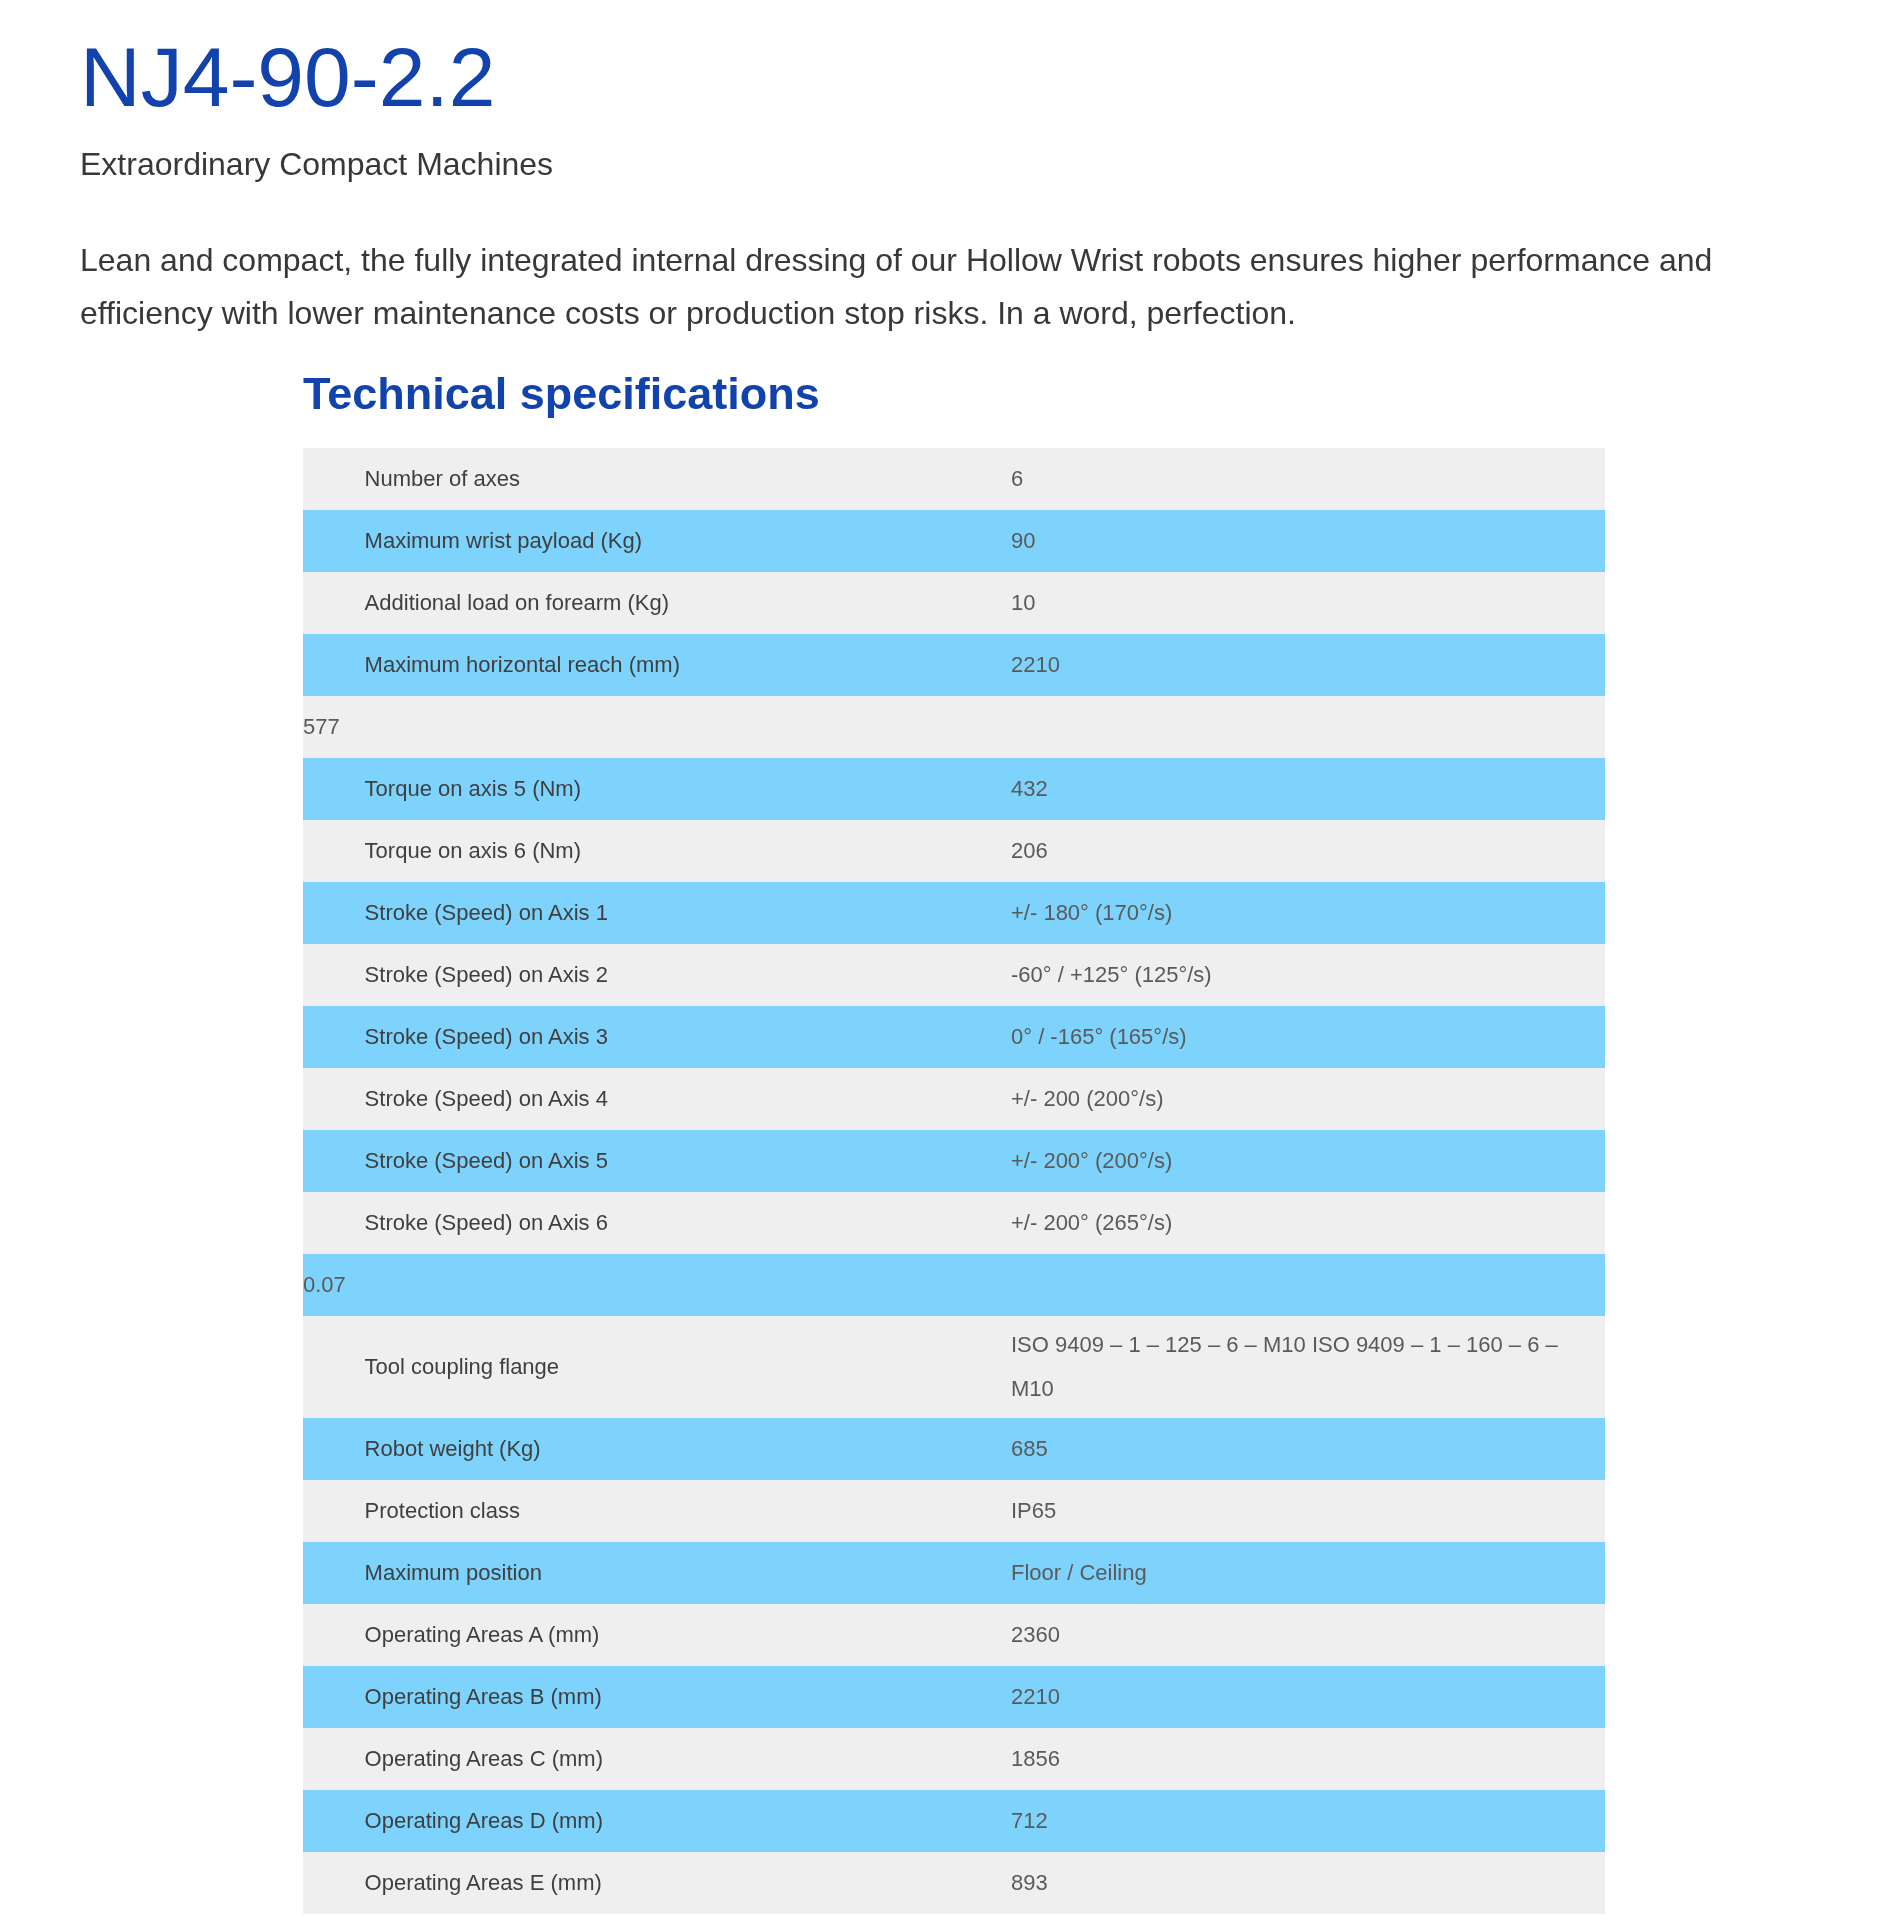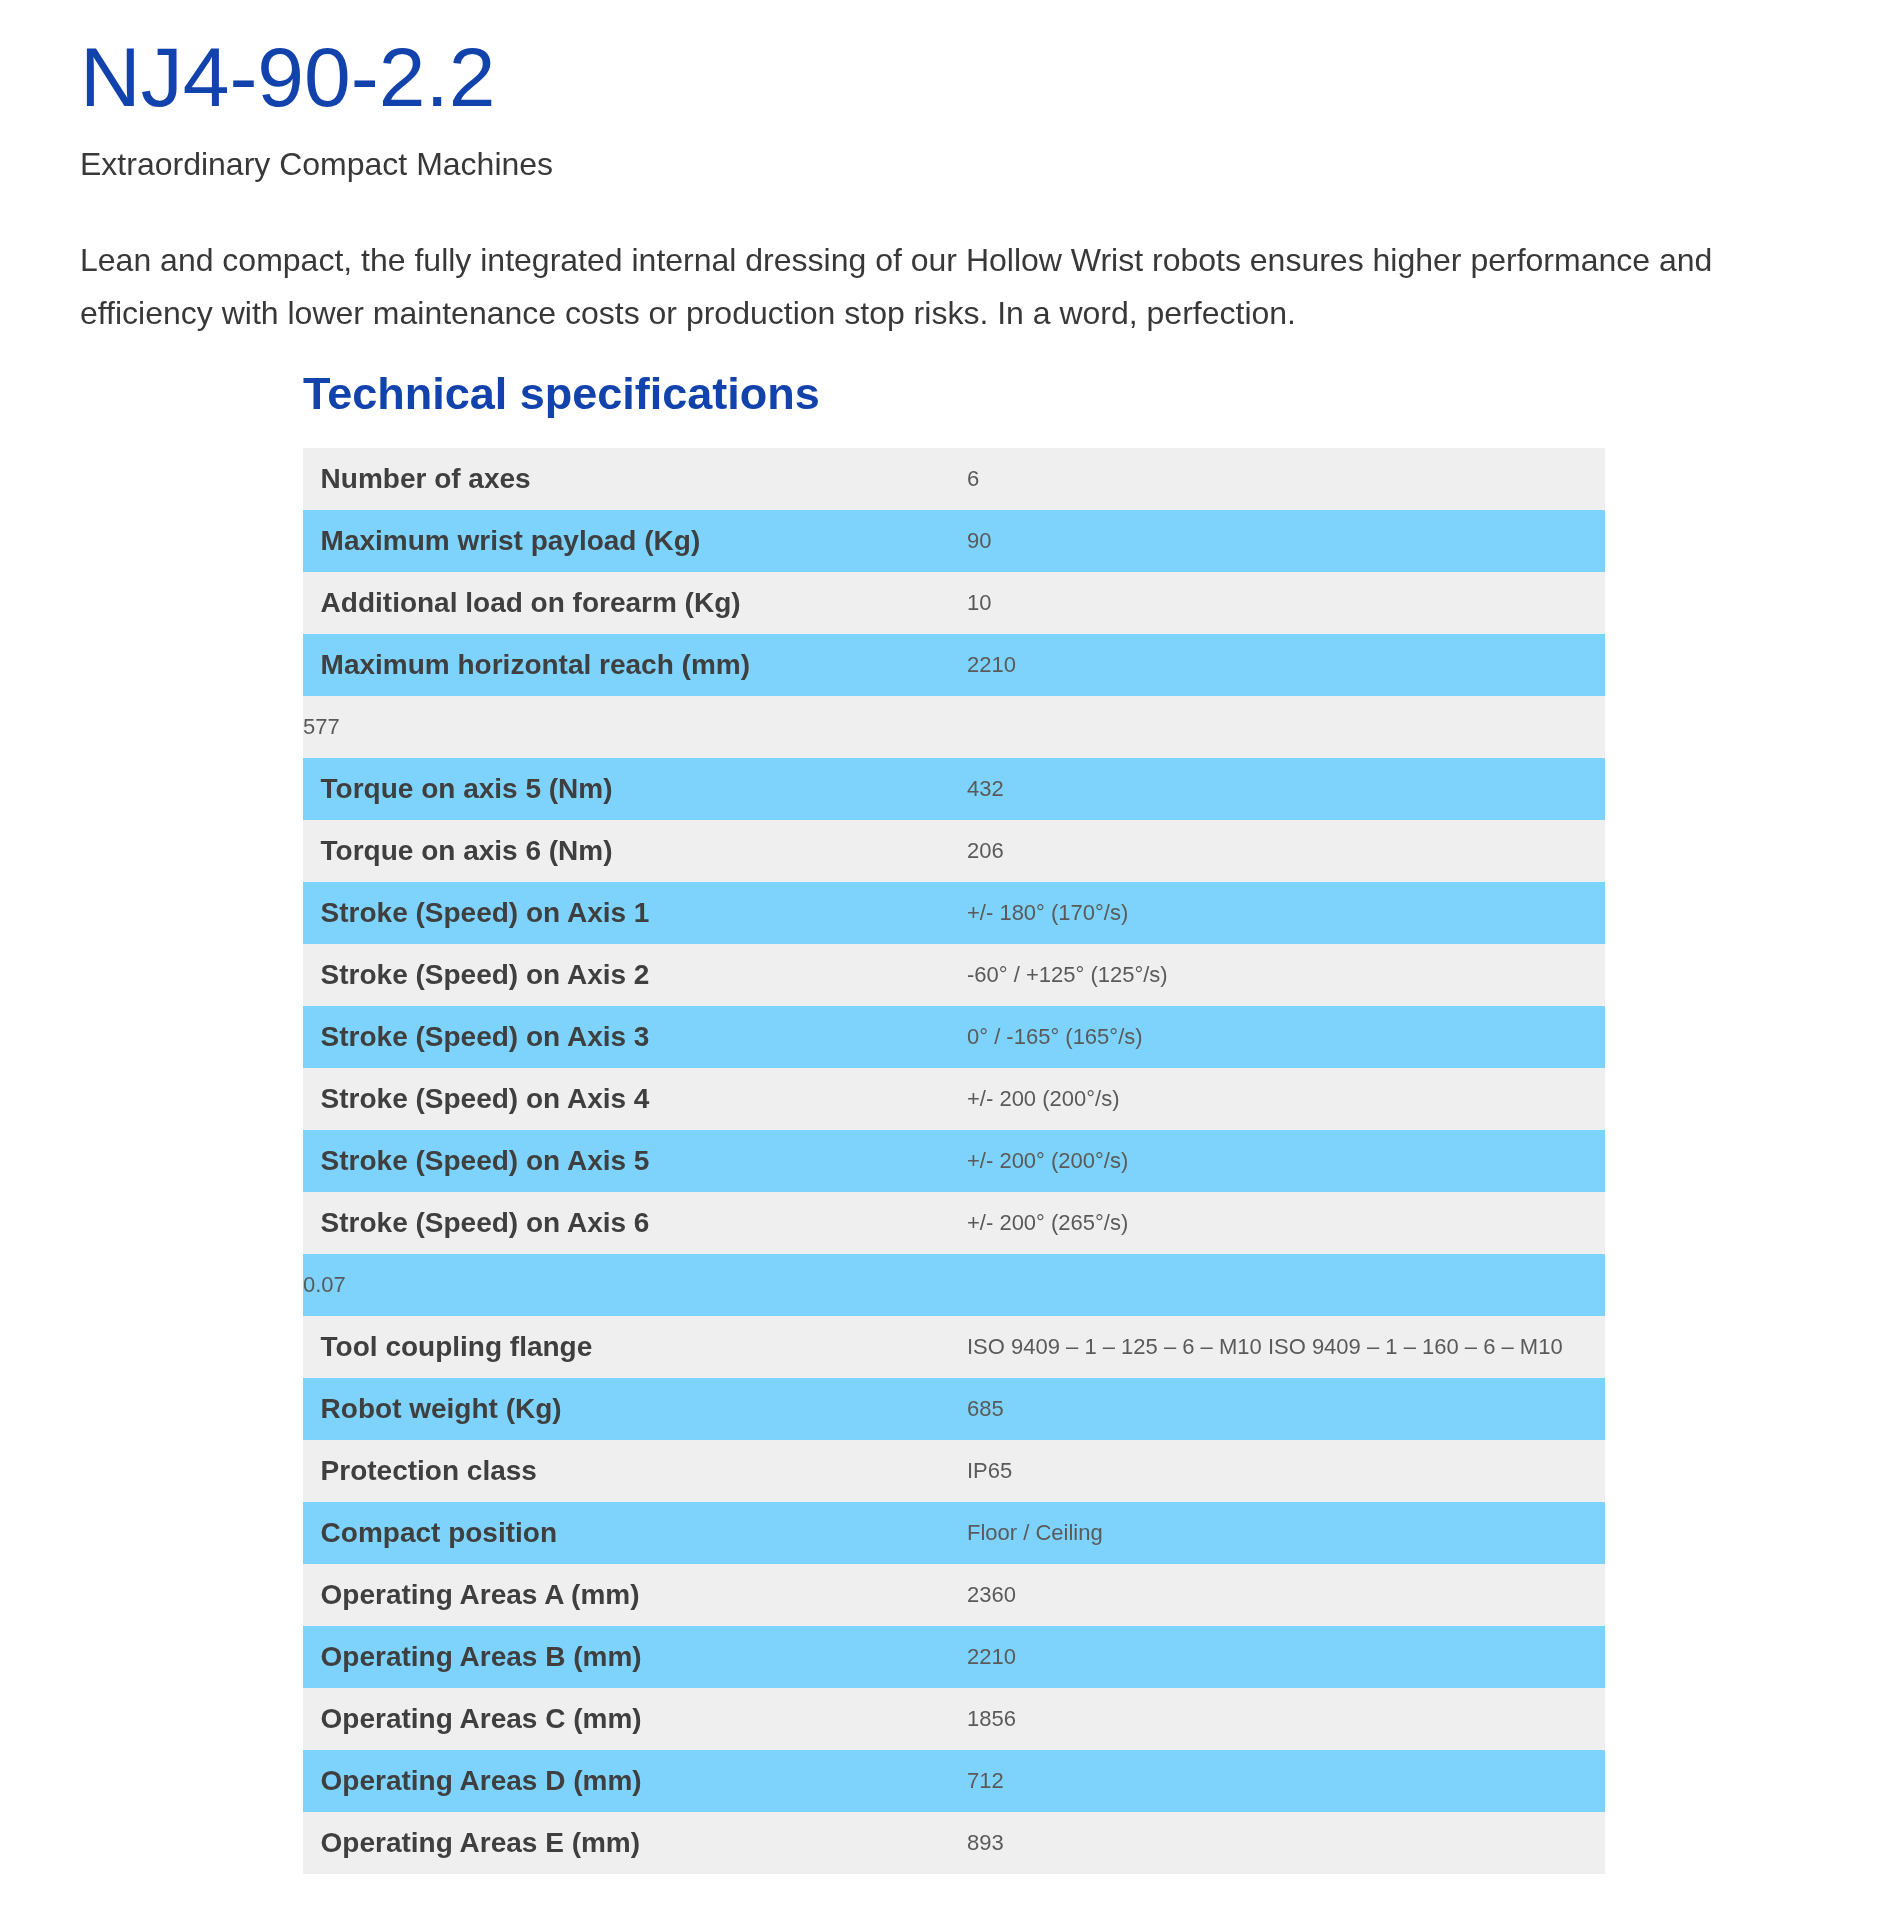--- a/index.html
+++ b/index.html
@@ -57,24 +57,25 @@
   .spec-row {
     display: flex;
     align-items: center;
     min-height: 62px;
     background: #7dd3fc;
   }
   .spec-row.alt { background: var(--row-alt-bg); }
   .spec-label {
     width: 664px;
     padding: 7px 14px 7px 17.6px;
-    font-size: 28px;
+    font-size: 22px;
     line-height: 30px;
-    font-weight: 700;
+    font-weight: 400;
     color: var(--label-text);
+    margin-left: 44px;
   }
   .spec-value {
     flex: 1;
     padding: 7px 32px 7px 0;
     font-size: 22px;
     line-height: 44px;
     font-weight: 400;
     color: var(--value-text);
   }
 </style>
@@ -152,21 +153,21 @@
         </div>
         <div class="spec-row">
           <div class="spec-label">Robot weight (Kg)</div>
           <div class="spec-value">685</div>
         </div>
         <div class="spec-row alt">
           <div class="spec-label">Protection class</div>
           <div class="spec-value">IP65</div>
         </div>
         <div class="spec-row">
-          <div class="spec-label">Compact position</div>
+          <div class="spec-label">Maximum position</div>
           <div class="spec-value">Floor / Ceiling</div>
         </div>
         <div class="spec-row alt">
           <div class="spec-label">Operating Areas A (mm)</div>
           <div class="spec-value">2360</div>
         </div>
         <div class="spec-row">
           <div class="spec-label">Operating Areas B (mm)</div>
           <div class="spec-value">2210</div>
         </div>

